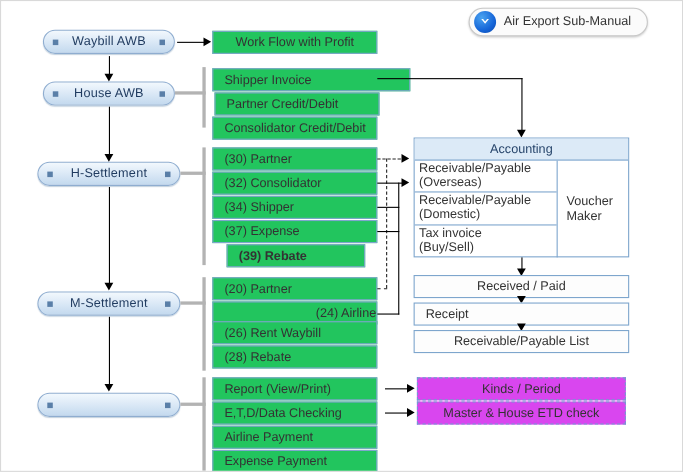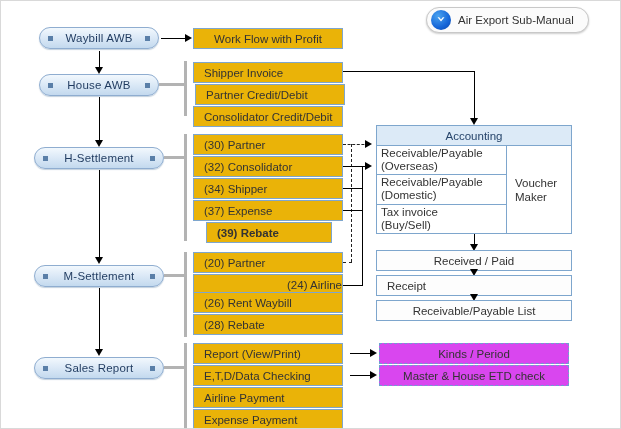--- a/index.html
+++ b/index.html
@@ -18,21 +18,21 @@
     font-size:11.5px;color:#1f3a5f;
   }
   .node .sq{position:absolute;width:5px;height:5px;background:#5a7fa8;}
   .node .sq.l{left:8px;}
   .node .sq.r{right:8px;}
   .node .lbl{padding:0 16px;letter-spacing:.2px;white-space:nowrap;}
 
   
   .box{
     position:absolute;box-sizing:border-box;height:21px;
-    border:1px solid #7ea6cd;background:#eab308;
+    border:1px solid #7ea6cd;background:#22c55e;
     font-size:11.5px;color:#333;display:flex;align-items:center;
     padding-left:10px;white-space:nowrap;
   }
   .box.center{justify-content:center;padding-left:0;}
   .box.white{background:#fdfdfd;}
   .box.dashed{border:1px dashed #6f9fd0;background:#d946ef;justify-content:center;padding-left:0;}
 
   
   .acct{position:absolute;box-sizing:border-box;border:1px solid #7ea6cd;background:#fff;}
   .acct-head{
@@ -106,21 +106,20 @@
     <span class="lbl">H-Settlement</span>
     <span class="sq r"></span>
   </div>
   <div class="node" style="left:33px;top:264px;width:130px;">
     <span class="sq l"></span>
     <span class="lbl">M-Settlement</span>
     <span class="sq r"></span>
   </div>
   <div class="node" style="left:33px;top:356px;width:130px;">
     <span class="sq l"></span>
-    <span class="lbl">Sales Report</span>
     <span class="sq r"></span>
   </div>
 
   <div class="ln v" style="left:98px;top:50px;height:17px;"></div>
   <div class="arr d" style="left:94px;top:66px;"></div>
 
   <div class="ln v" style="left:98px;top:96px;height:44px;"></div>
   <div class="arr d" style="left:94px;top:139px;"></div>
 
   <div class="ln v" style="left:98px;top:169px;height:88px;"></div>
@@ -141,21 +140,21 @@
   <div class="gl h" style="left:163px;top:365px;width:23px;"></div>
   <div class="gl v" style="left:183px;top:342px;height:85px;"></div>
 
   <div class="ln h" style="left:160px;top:37px;width:26px;"></div>
   <div class="arr r" style="left:184px;top:33px;"></div>
 
   <div class="box center" style="left:192px;top:27px;width:150px;">
     <span>Work Flow with Profit</span>
   </div>
 
-  <div class="box" style="left:192px;top:61px;width:150px;">
+  <div class="box" style="left:192px;top:61px;width:180px;">
     <span>Shipper Invoice</span>
   </div>
   <div class="box" style="left:194px;top:83px;width:150px;">
     <span>Partner Credit/Debit</span>
   </div>
   <div class="box" style="left:192px;top:105px;width:150px;">
     <span>Consolidator Credit/Debit</span>
   </div>
 
   <div class="ln h" style="left:342px;top:70px;width:132px;"></div>

